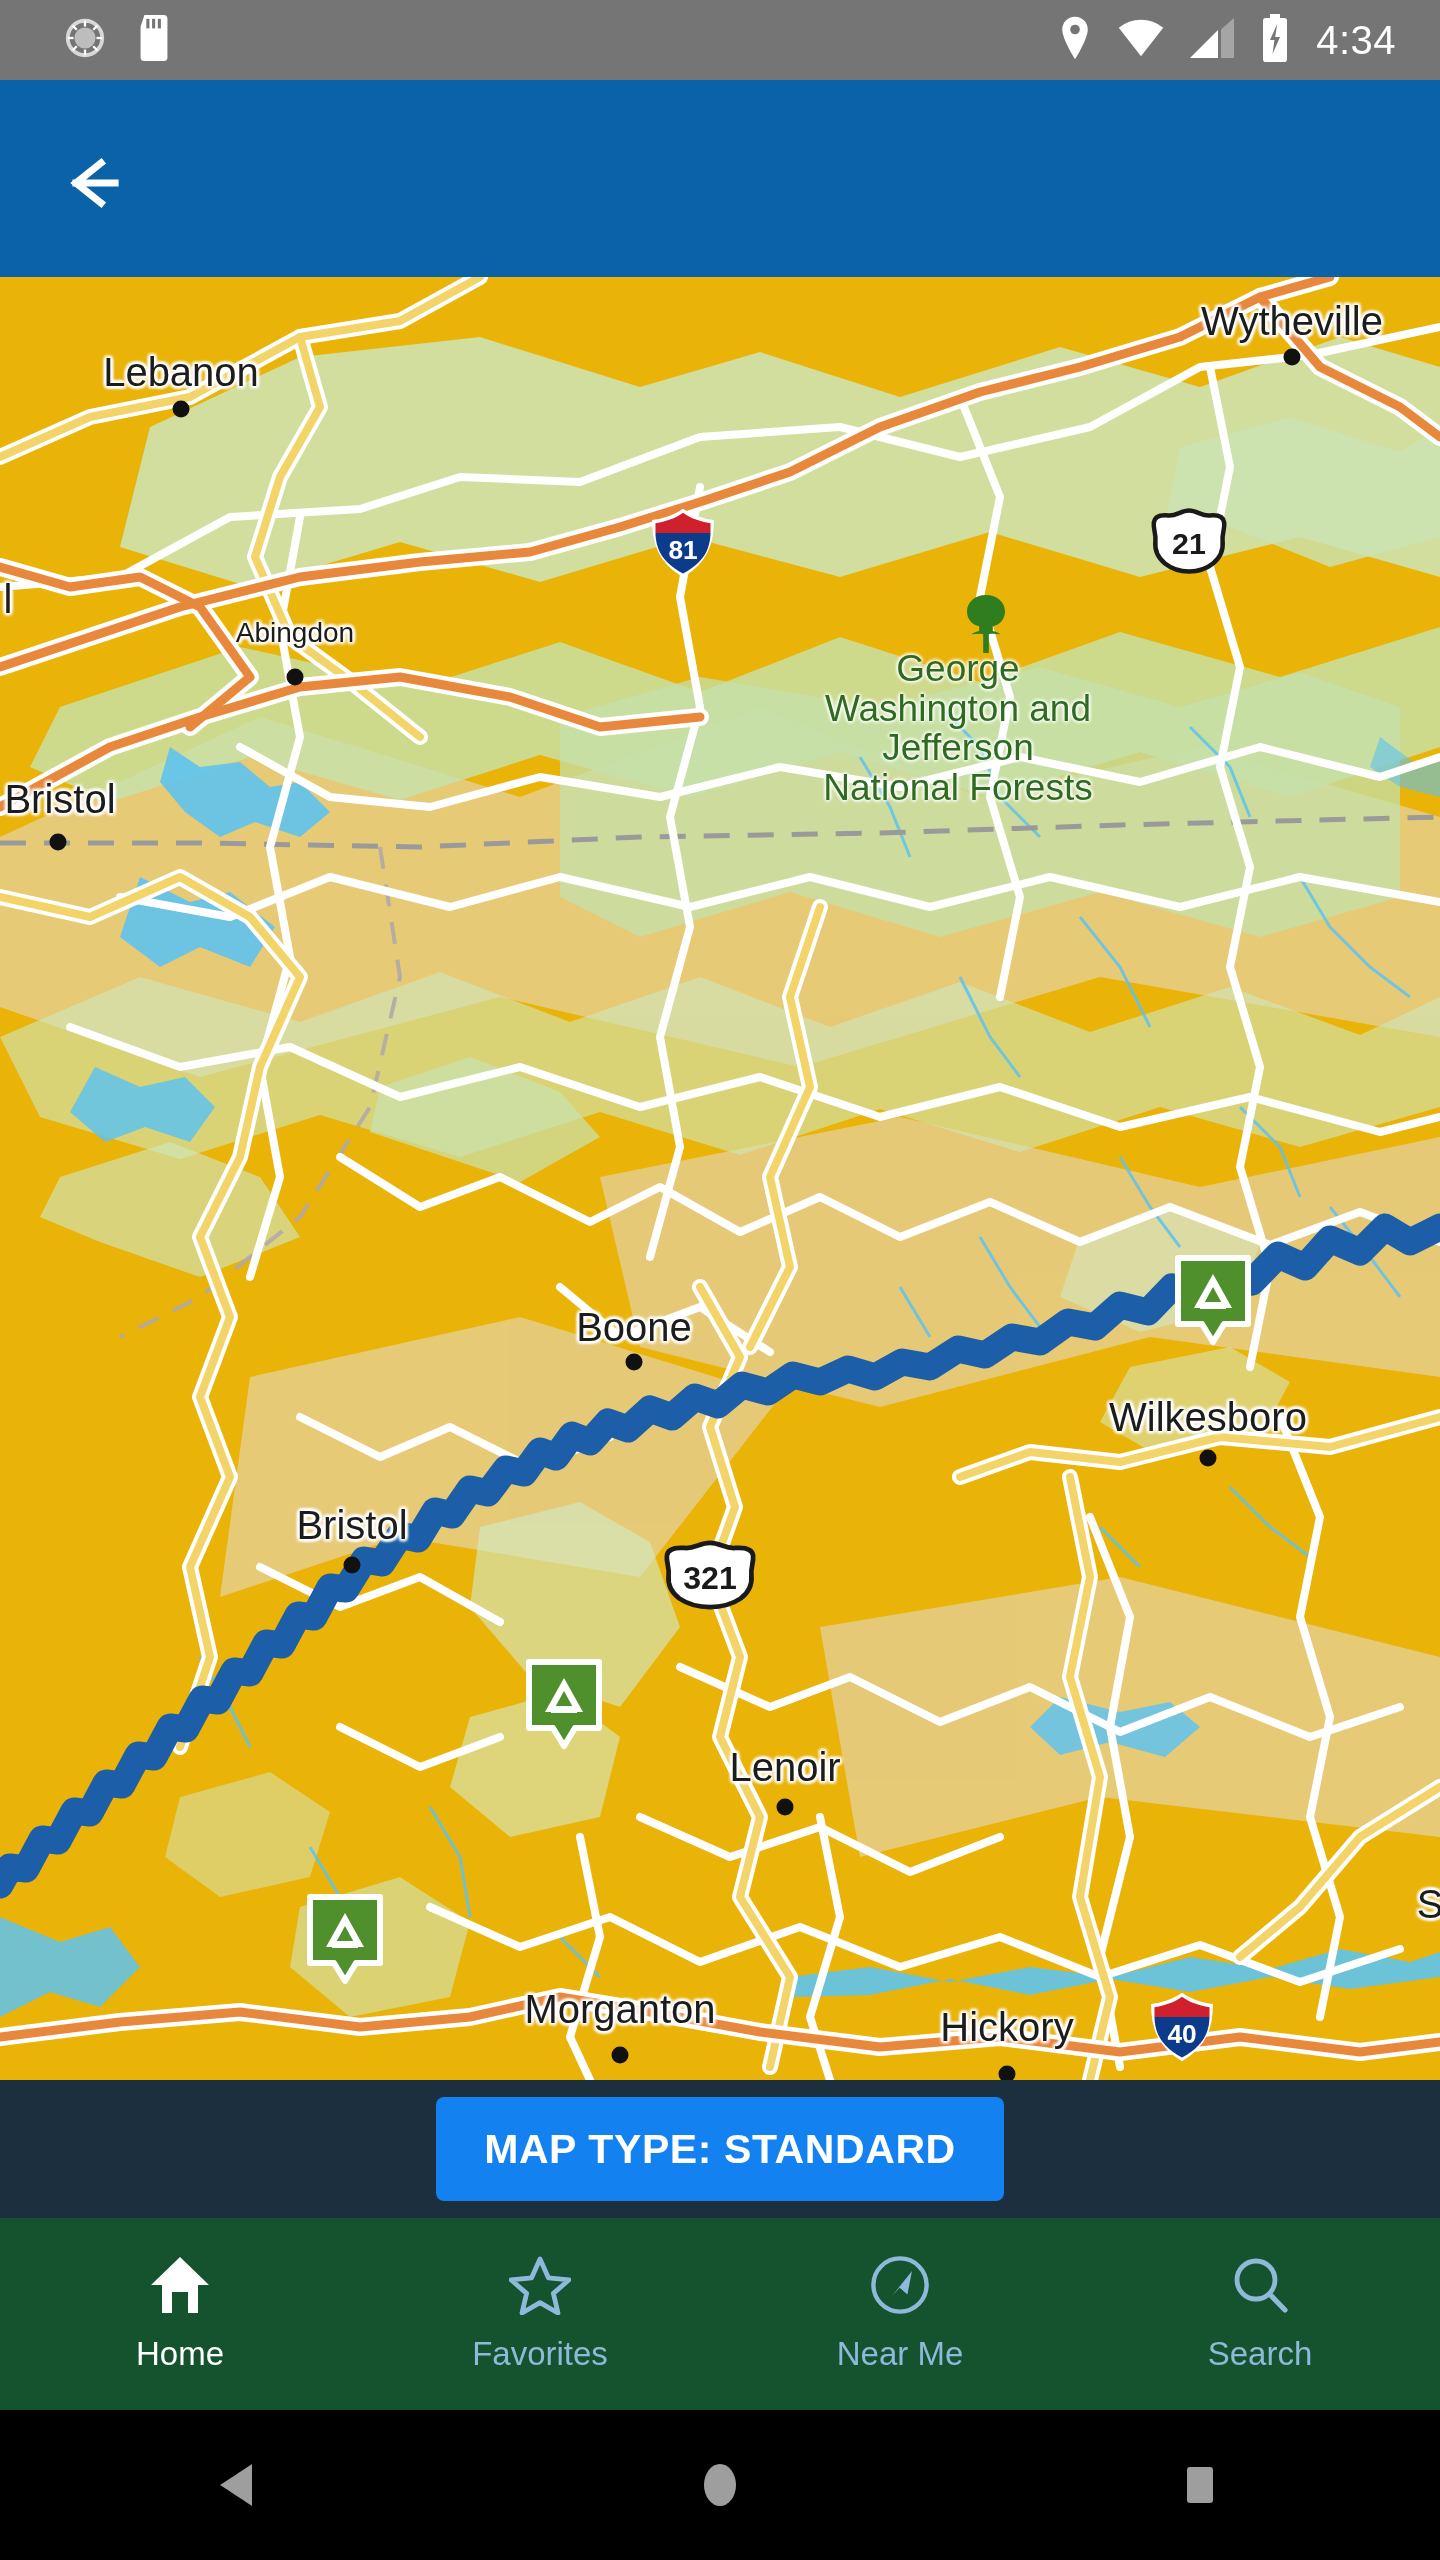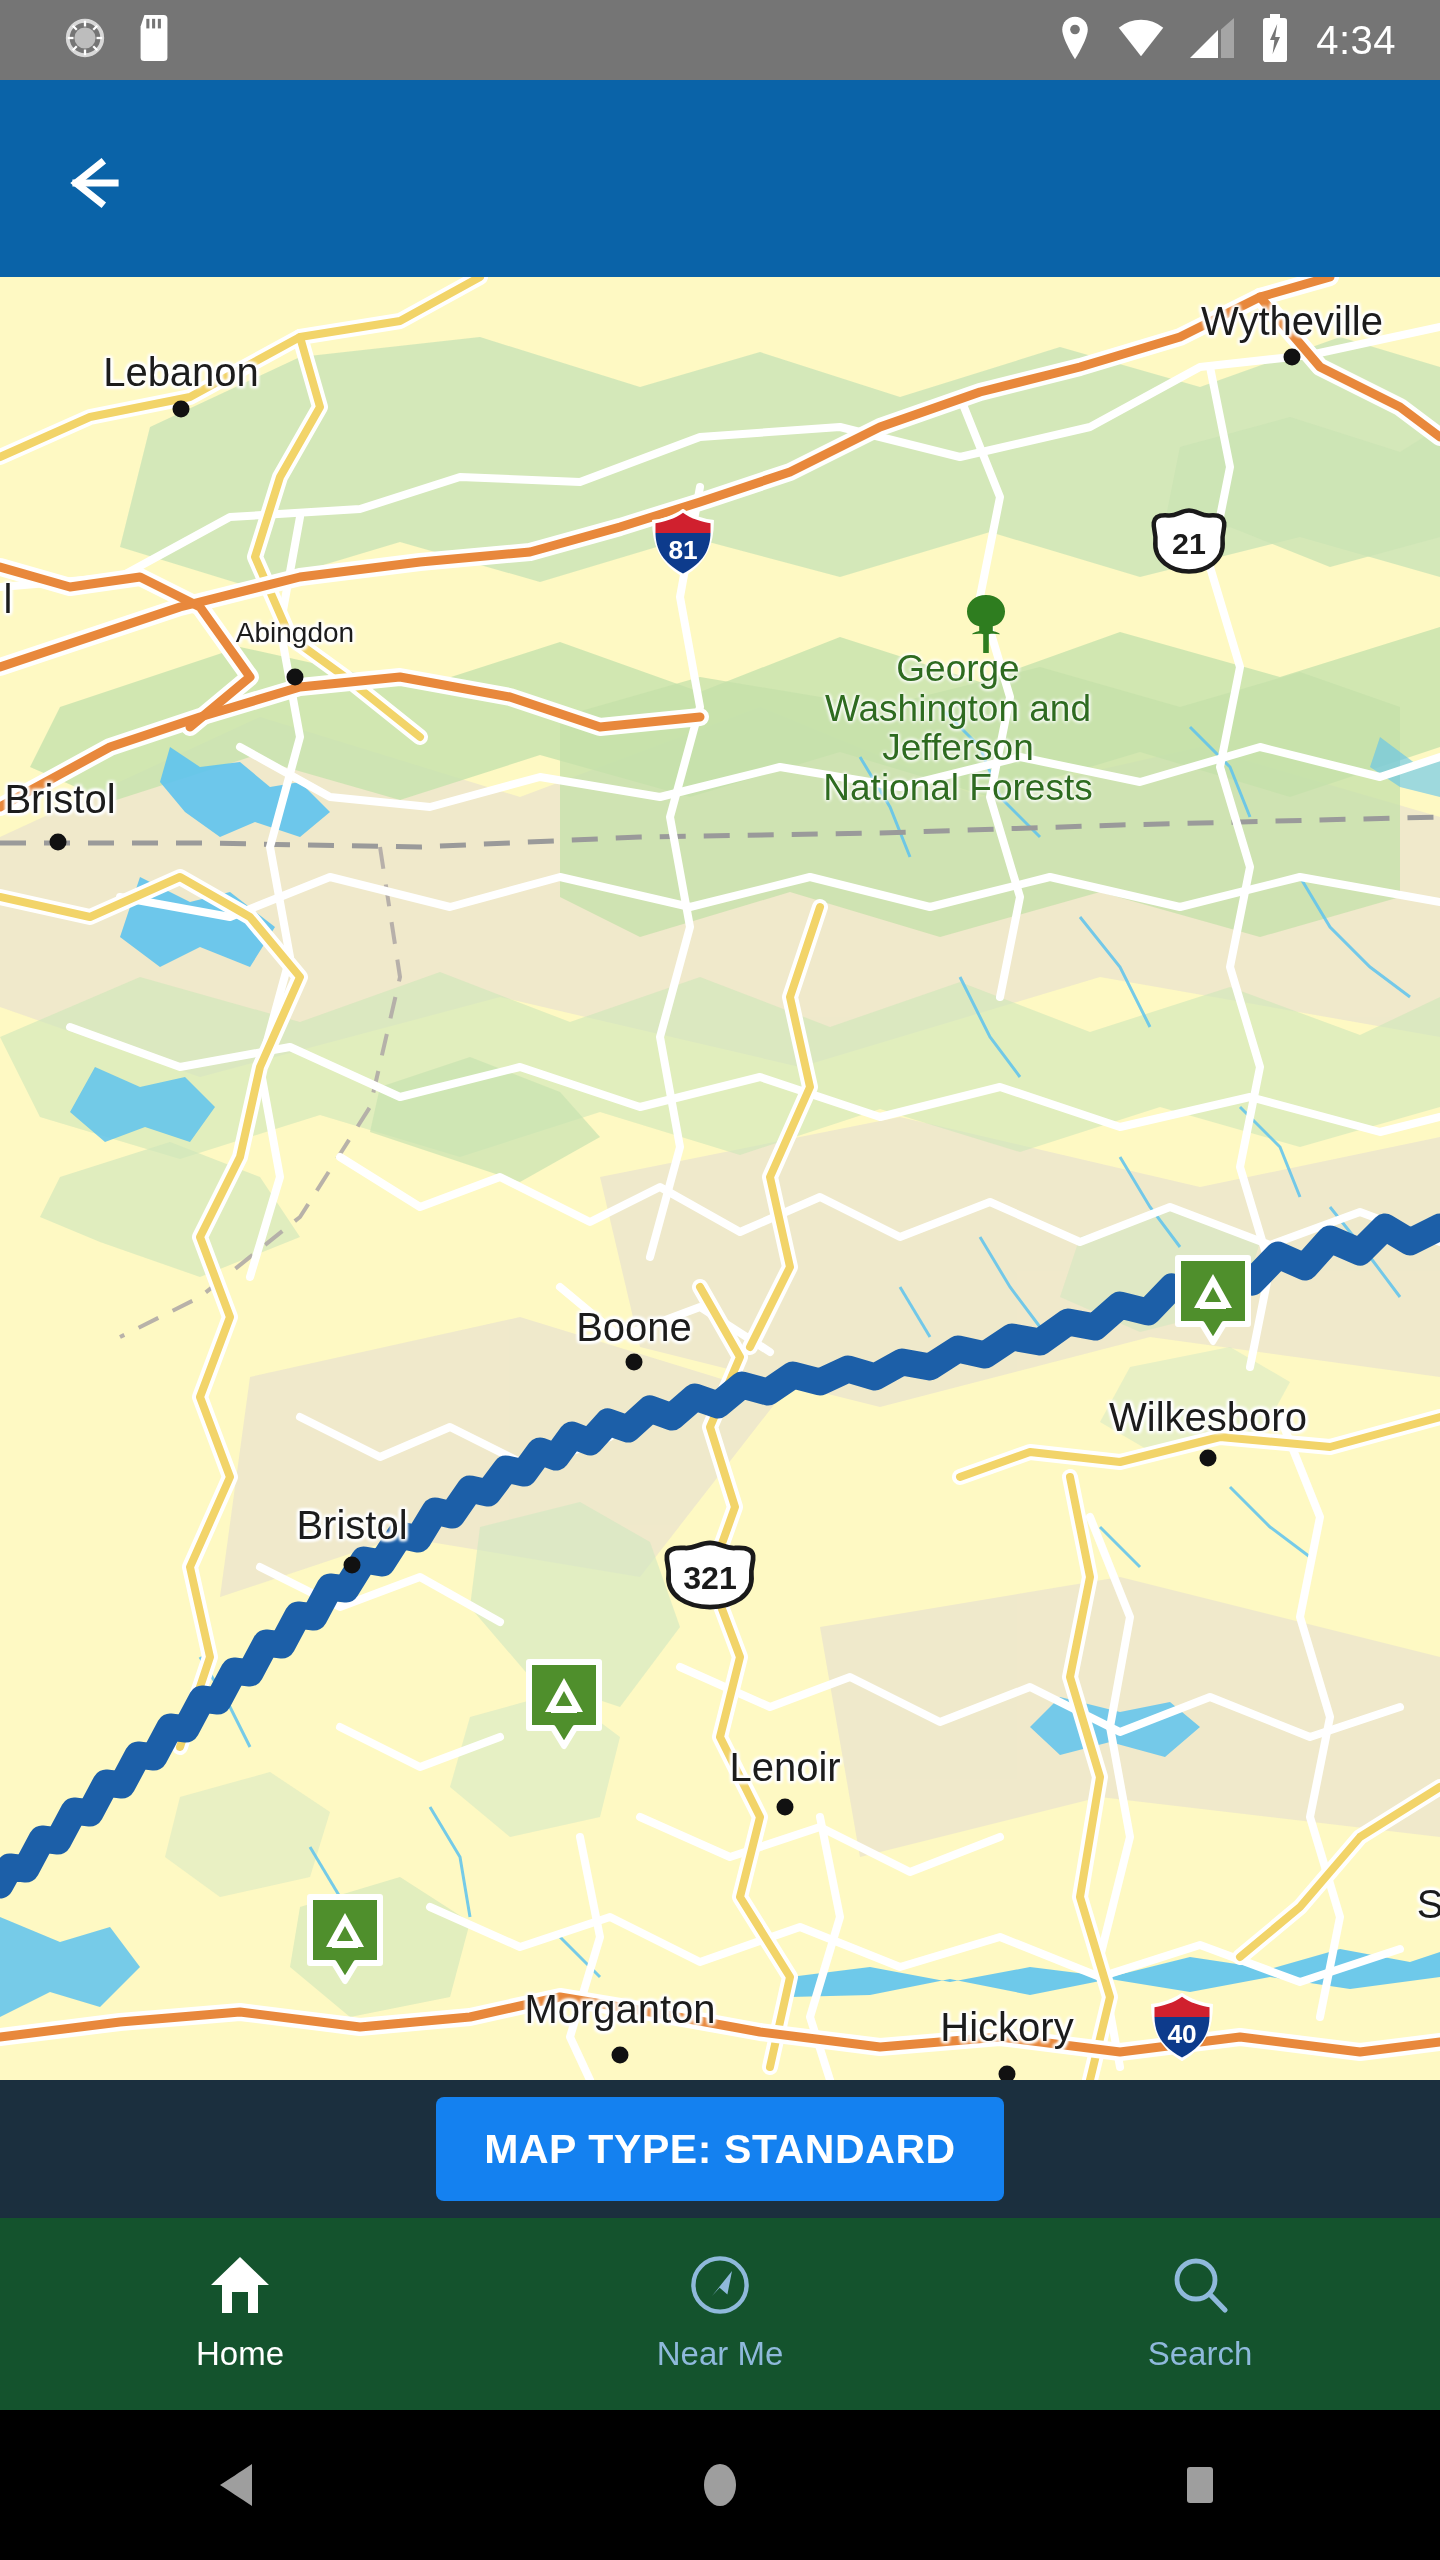--- a/index.html
+++ b/index.html
@@ -20,21 +20,21 @@
   
   #appbar {
     position:absolute; top:80px; left:0; width:1440px; height:197px;
     background:#0a63a8;
   }
   #backbtn { position:absolute; left:58px; top:58px; width:90px; height:90px;
              display:flex; align-items:center; justify-content:center; }
 
   
   #map { position:absolute; top:277px; left:0; width:1440px; height:1803px;
-         background:#fef9c3; overflow:hidden; }
+         background:#eab308; overflow:hidden; }
   #map svg { position:absolute; top:0; left:0; }
 
   .lbl { position:absolute; color:#1c1c1c; white-space:nowrap;
          font-family:"Liberation Sans", sans-serif;
          text-shadow: 2px 0 3px #fff, -2px 0 3px #fff, 0 2px 3px #fff, 0 -2px 3px #fff,
                       2px 2px 3px #fff, -2px -2px 3px #fff, 2px -2px 3px #fff, -2px 2px 3px #fff;
          transform:translateX(-50%); }
   .citydot { position:absolute; width:17px; height:17px; border-radius:50%;
              background:#111; transform:translate(-50%,-50%); }
   .forestlbl { position:absolute; color:#2e6b20; text-align:center; line-height:1.07;
@@ -378,20 +378,28 @@
       <span>
         <svg width="62" height="60" viewBox="0 0 31 30">
           <path d="M15.5 1 L30 15 L24.5 15 L24.5 29 L19.5 29 L19.5 18.5 L11.5 18.5 L11.5 29 L6.5 29 L6.5 15 L1 15 Z" fill="#fff"></path>
         </svg>
       </span>
       <span class="navlabel">Home</span>
     </div>
     <div class="navitem inactive">
       <span>
         <svg width="62" height="60" viewBox="0 0 31 30">
+          <path d="M15.5 2 L19.7 11.4 L30 12.4 L22.2 19.2 L24.5 29 L15.5 23.8 L6.5 29 L8.8 19.2 L1 12.4 L11.3 11.4 Z" fill="none" stroke="#8fb9db" stroke-width="2.4" stroke-linejoin="round"></path>
+        </svg>
+      </span>
+      <span class="navlabel">Favorites</span>
+    </div>
+    <div class="navitem inactive">
+      <span>
+        <svg width="62" height="60" viewBox="0 0 31 30">
           <circle cx="15.5" cy="15" r="13.3" fill="none" stroke="#8fb9db" stroke-width="2.2"></circle>
           <path d="M21.5 8 L11.5 20.5 L15.3 16.4 L19.2 19.7 Z" fill="#8fb9db"></path>
         </svg>
       </span>
       <span class="navlabel">Near Me</span>
     </div>
     <div class="navitem inactive">
       <span>
         <svg width="62" height="60" viewBox="0 0 31 30">
           <circle cx="13.5" cy="12.5" r="9.5" fill="none" stroke="#8fb9db" stroke-width="2.4"></circle>

